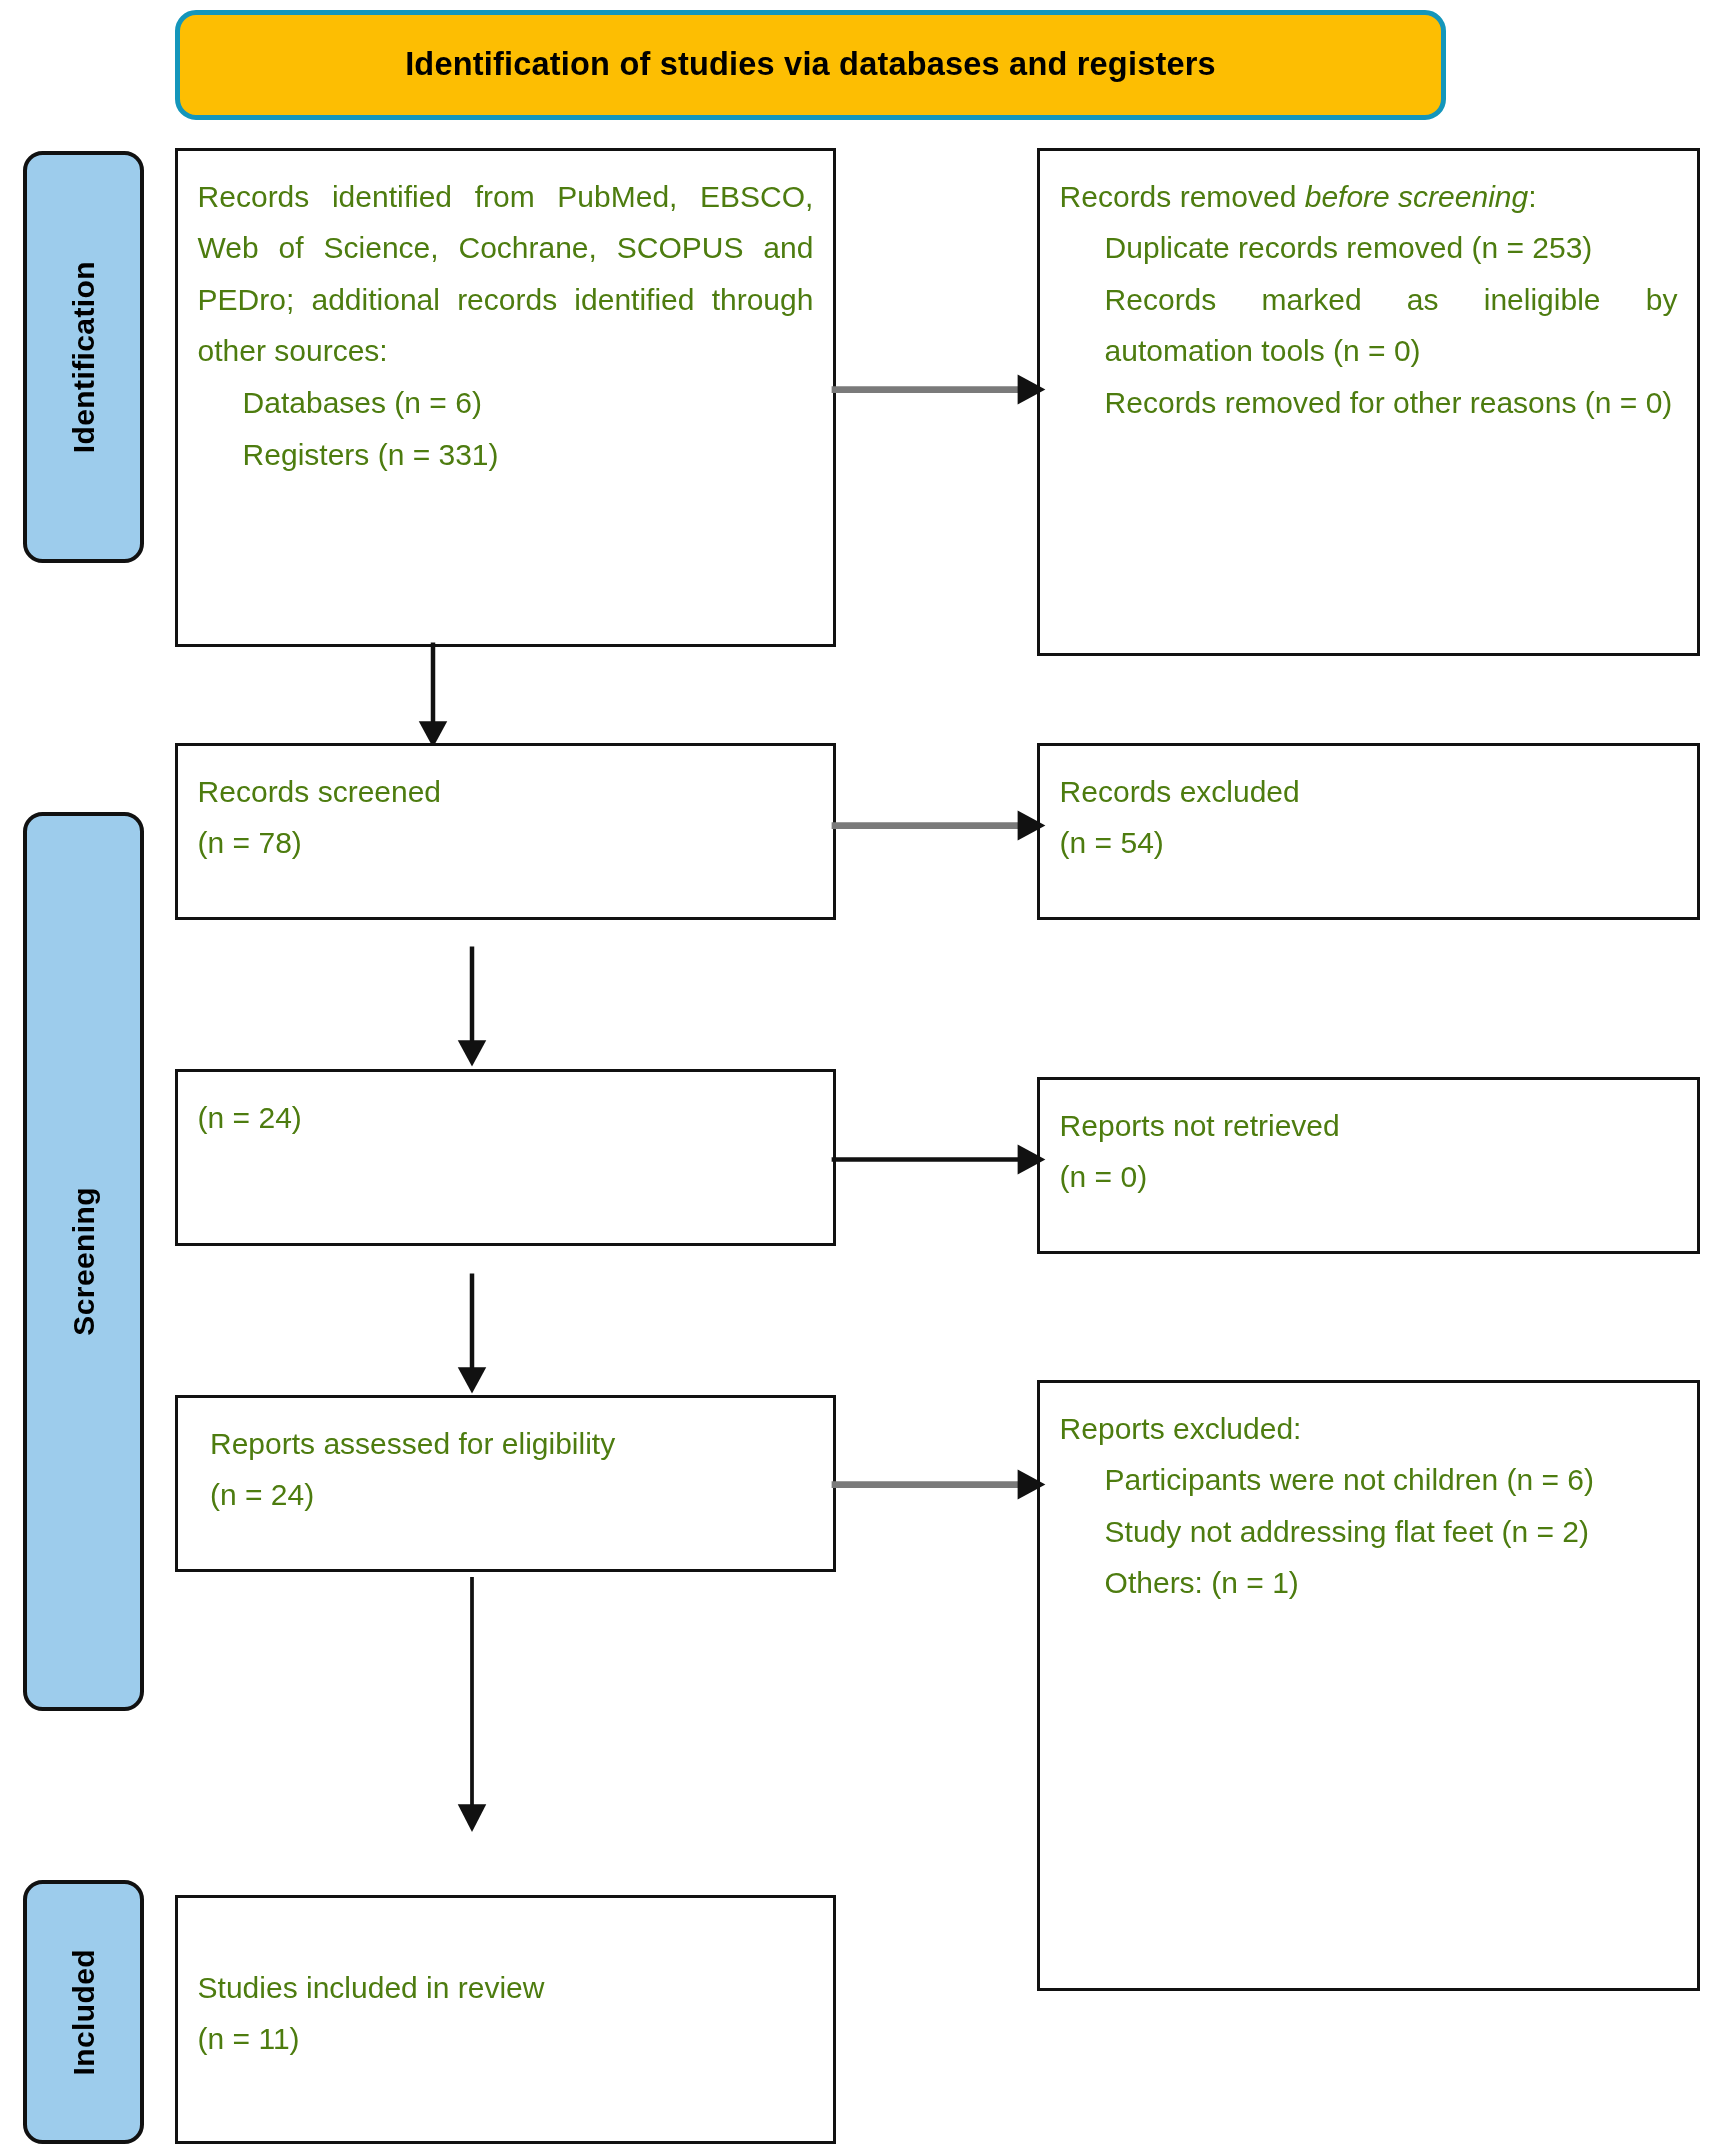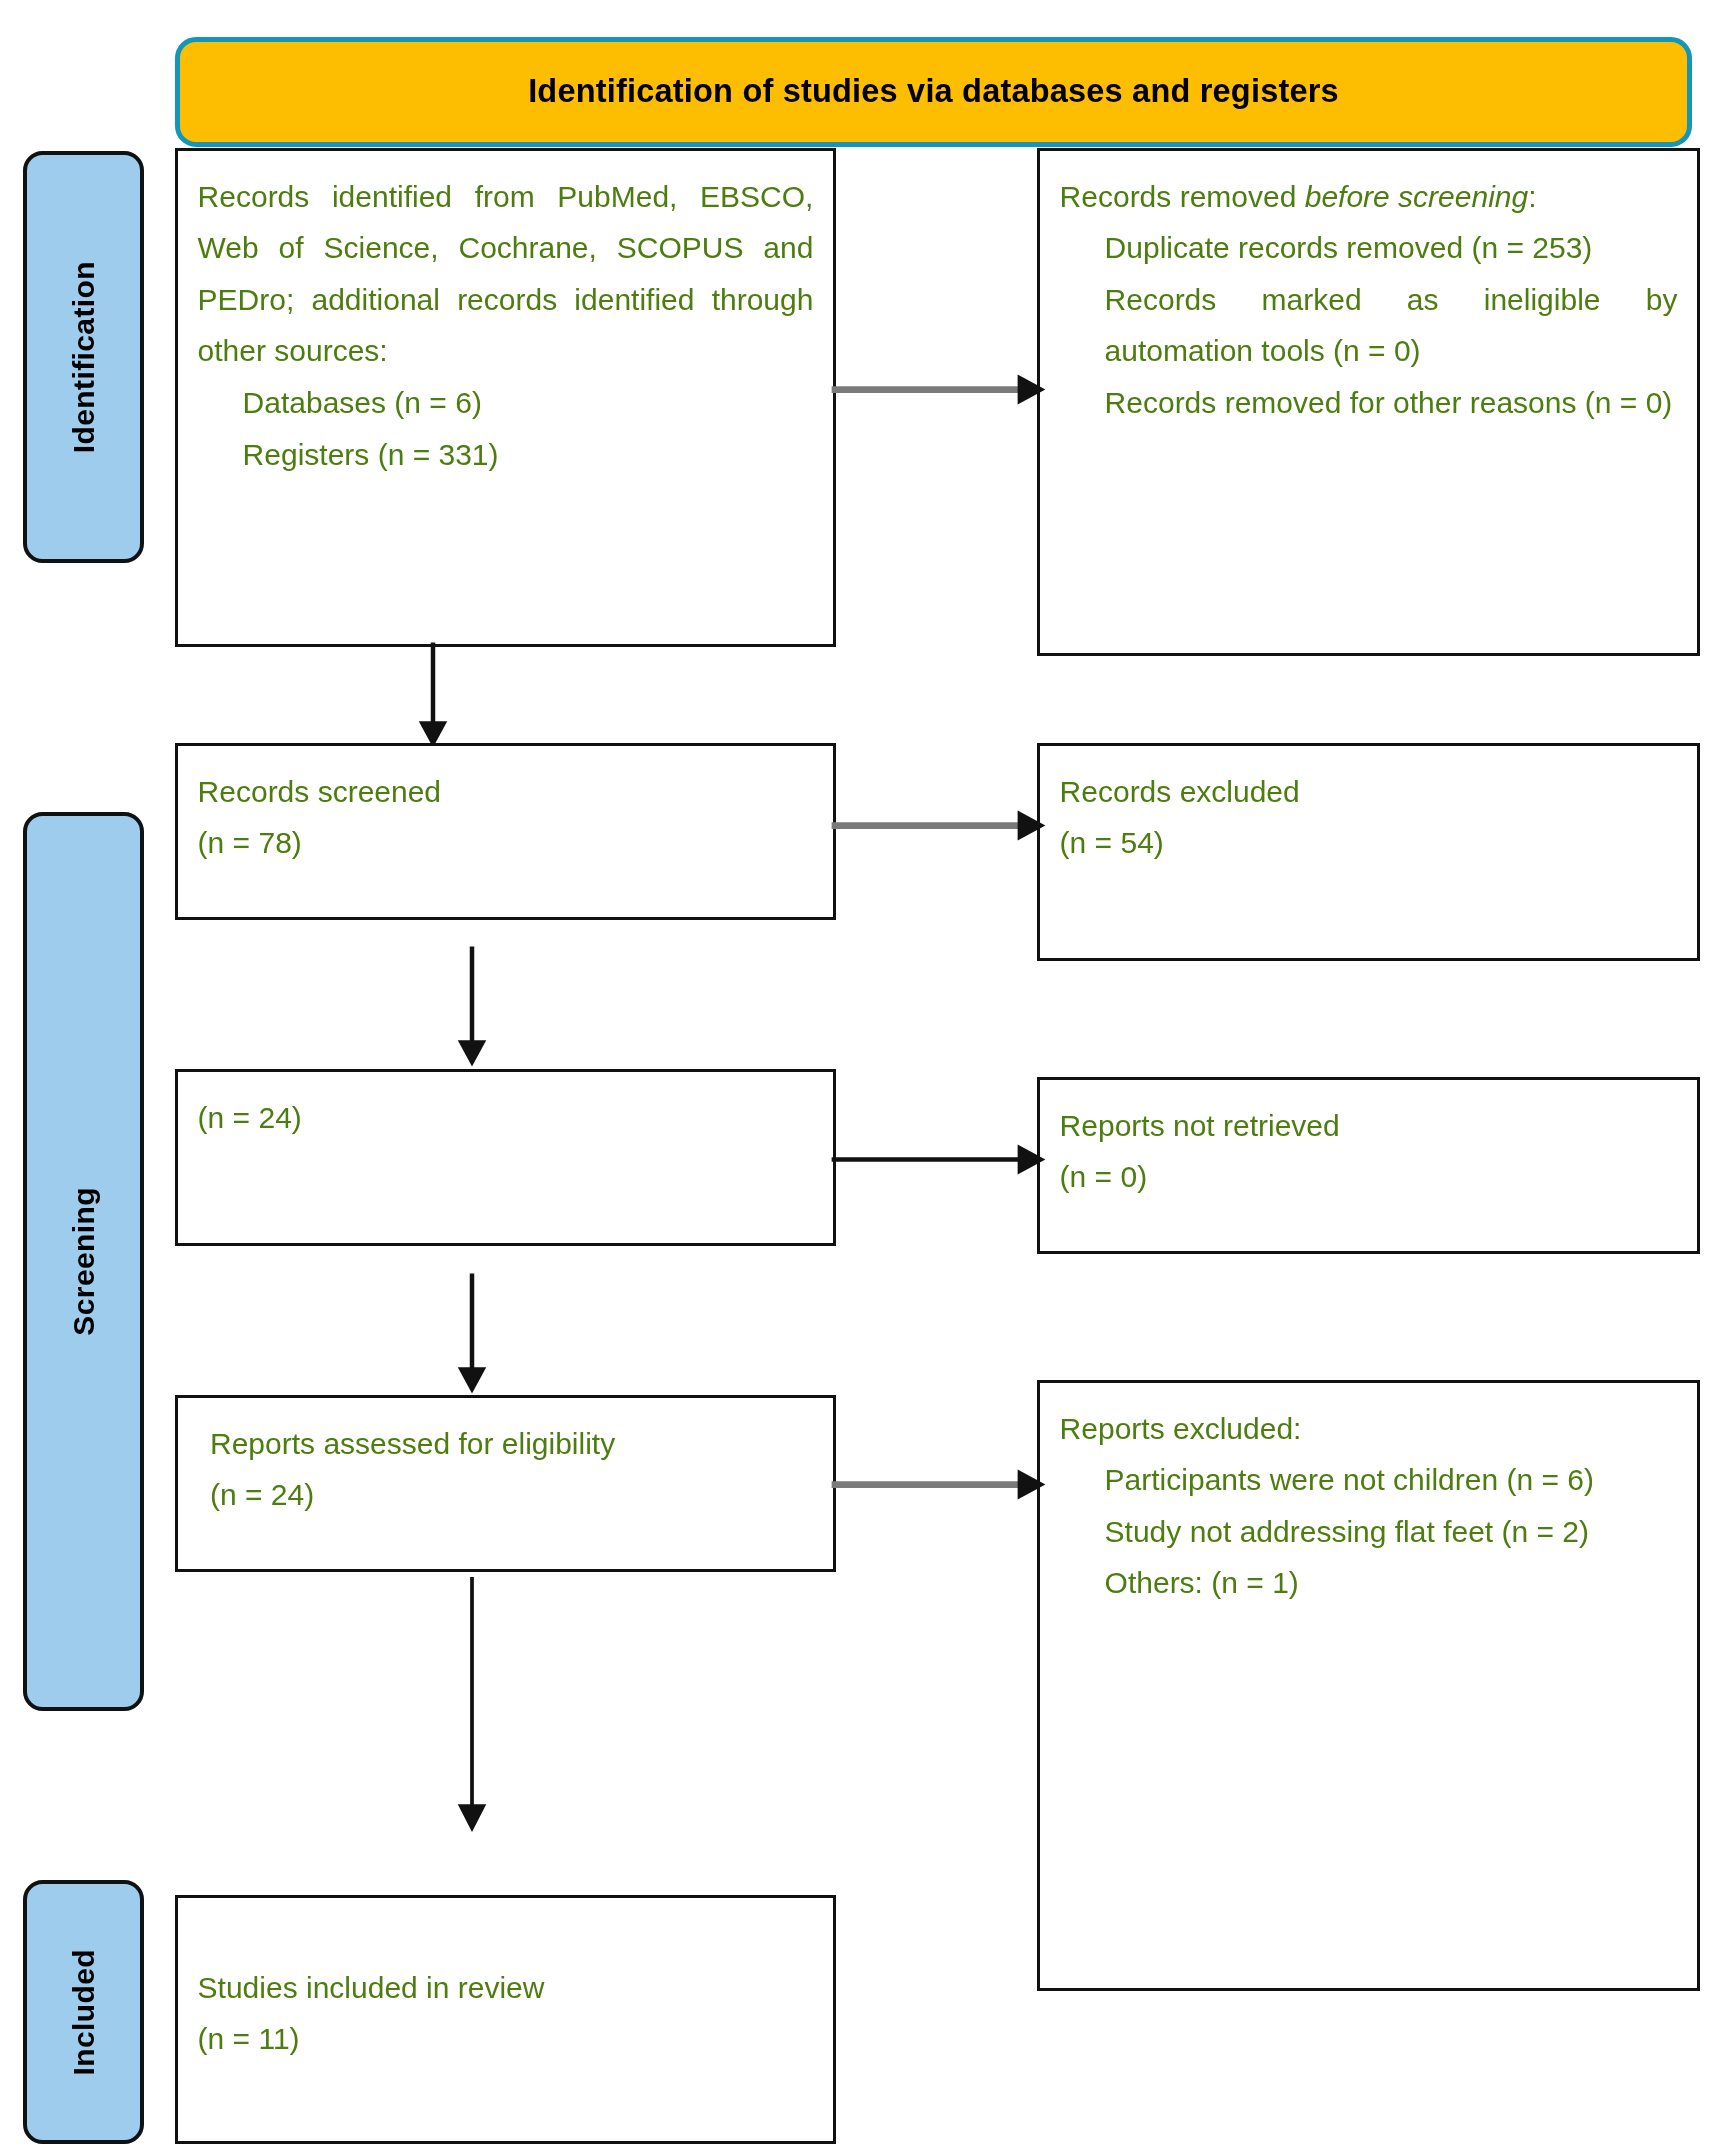--- a/index.html
+++ b/index.html
@@ -17,30 +17,29 @@
     height: 2151px;
     background: #ffffff;
     overflow: hidden;
   }
 
   
   .header-banner {
     position: absolute;
     left: 175px;
     top: 9.8px;
-    width: 1517px;
+    width: 1271px;
     height: 110px;
     background: #FDBE02;
     border: 5.3px solid #1496BB;
     border-radius: 21px;
     box-sizing: border-box;
     display: flex;
     align-items: center;
     justify-content: center;
-    margin-top: 27px;
   }
   .header-title {
     font-size: 32.5px;
     font-weight: bold;
     letter-spacing: 0.2px;
     color: #000000;
     text-align: center;
     white-space: nowrap;
   }
 
@@ -151,21 +150,21 @@
       <line x1="28" y1="0" x2="28" y2="112" stroke="#111111" stroke-width="6"></line>
       <polygon points="9,105 47,105 28,140" fill="#111111"></polygon>
     </svg>
   </div>
 
   <div class="flow-box" style="left:175px; top:743px; width:661px; height:177px;">
     <p>Records screened</p>
     <p>(n = 78)</p>
   </div>
 
-  <div class="flow-box" style="left:1037px; top:743px; width:663px; height:218px;">
+  <div class="flow-box" style="left:1037px; top:743px; width:663px; height:177px;">
     <p>Records excluded</p>
     <p>(n = 54)</p>
   </div>
 
   <div class="arrow" style="left:831px; top:806px; width:215px; height:39px;">
     <svg width="215" height="39" viewBox="0 0 285 52">
       <line x1="0" y1="26" x2="250" y2="26" stroke="#7A7A7A" stroke-width="9"></line>
       <polygon points="248,6 285,26 248,46" fill="#111111"></polygon>
     </svg>
   </div>

